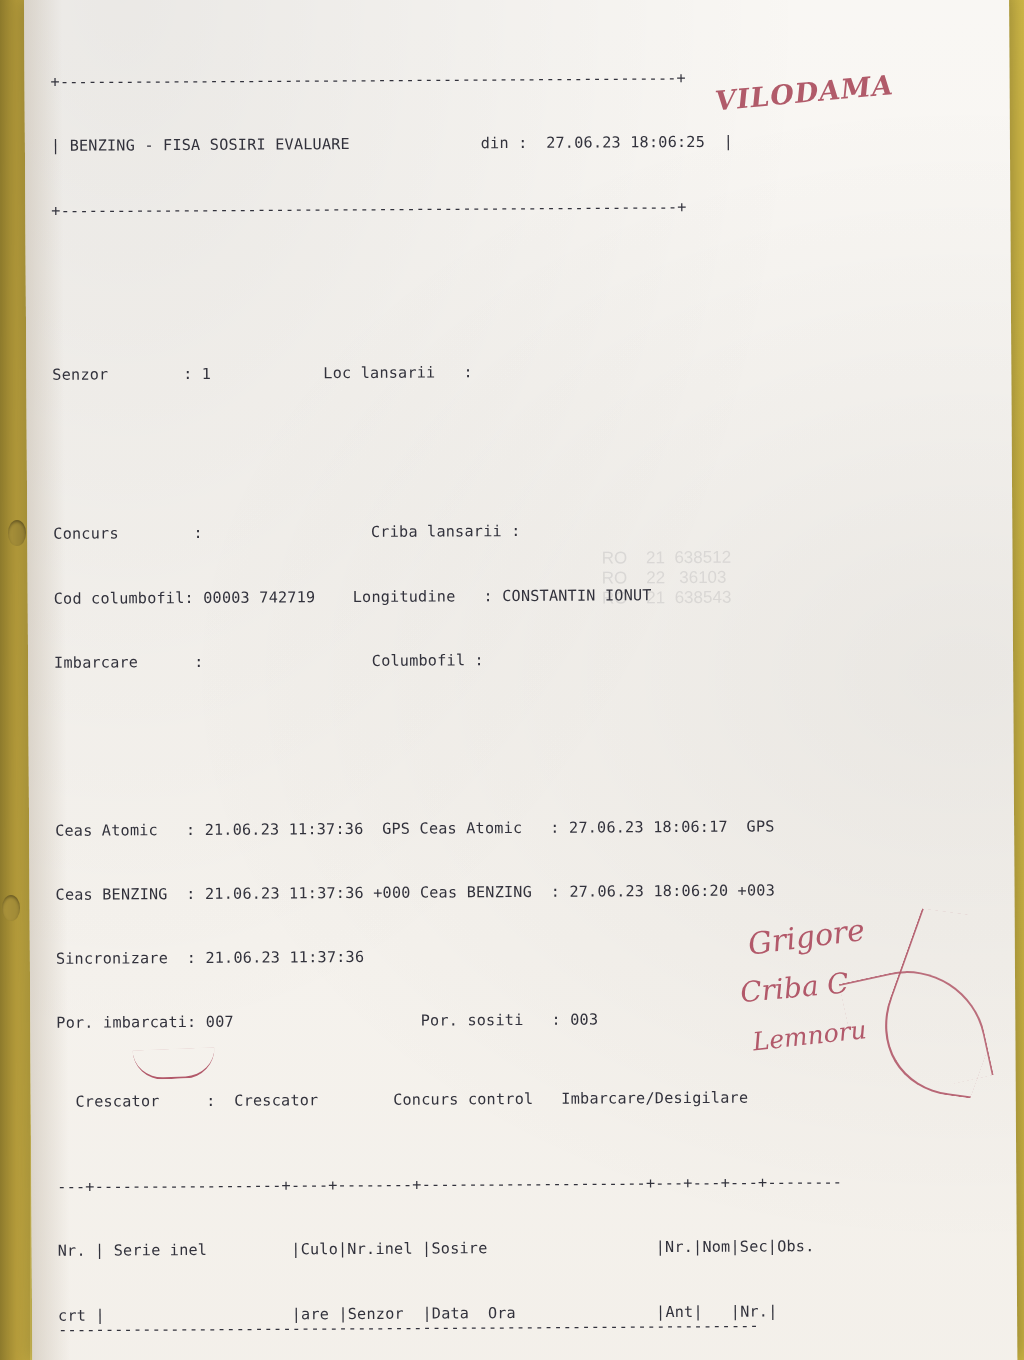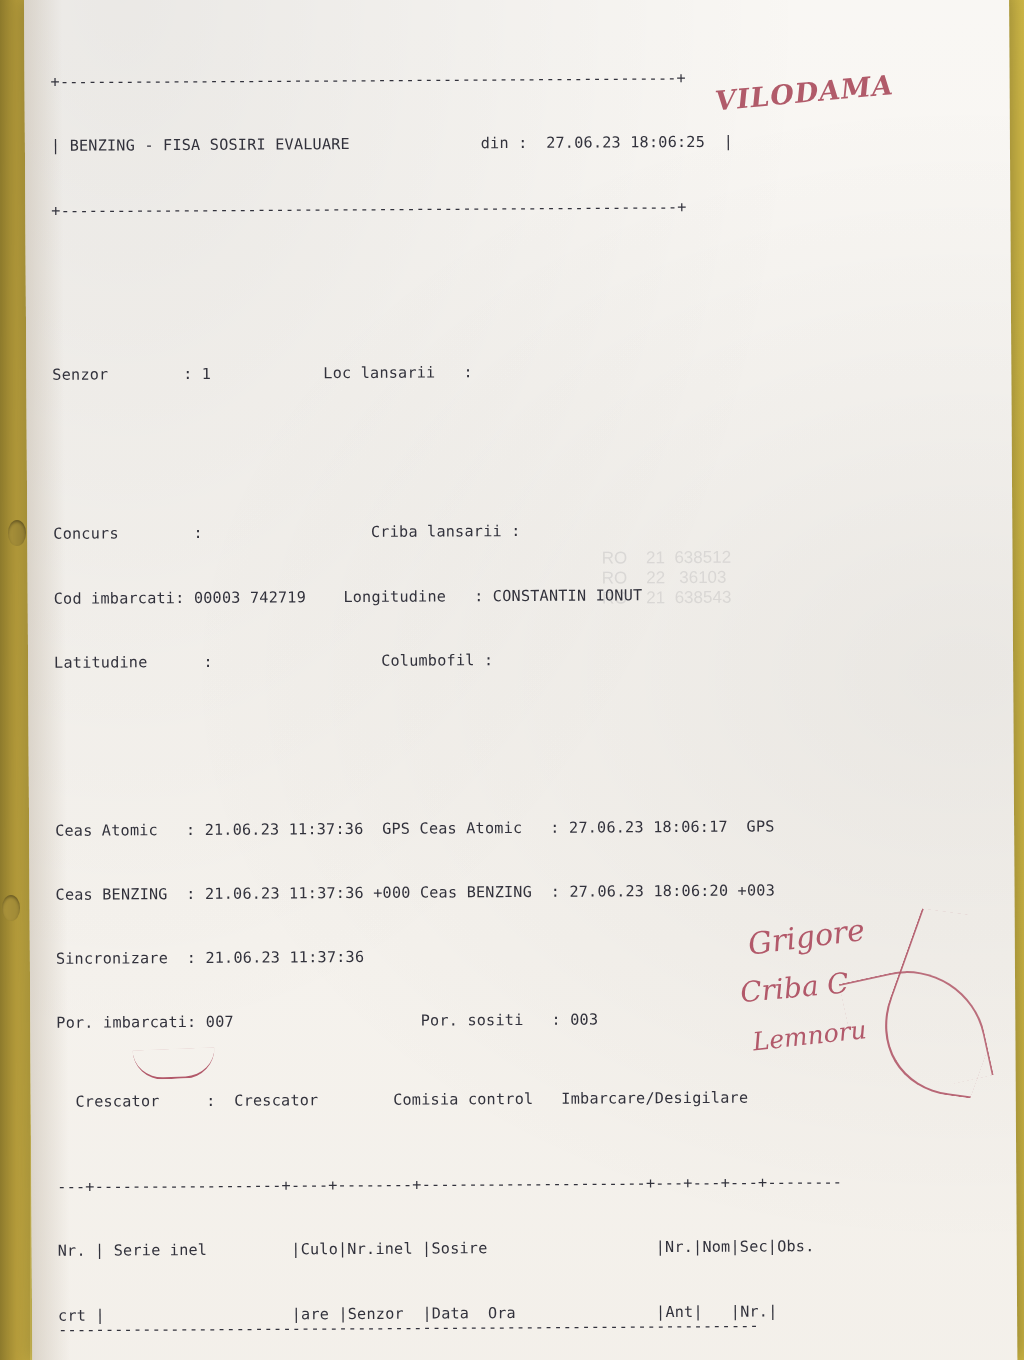--- a/index.html
+++ b/index.html
@@ -197,22 +197,22 @@
     <pre class="mono">| BENZING - FISA SOSIRI EVALUARE              din :  27.06.23 18:06:25  |</pre>
     <pre class="mono">+------------------------------------------------------------------+</pre>
 
     <div class="gap-14"></div>
 
     <pre class="mono"><span>Senzor</span>        : <span>1</span>            <span>Loc lansarii</span>   :</pre>
 
     <div class="gap-10"></div>
 
     <pre class="mono"><span>Concurs</span>        :                  <span>Criba lansarii</span> :</pre>
-    <pre class="mono"><span>Cod imbarcati:</span> <span>00003 742719</span>    <span>Longitudine</span>   : <span>CONSTANTIN IONUT</span></pre>
-    <pre class="mono"><span>Latitudine</span>      :                  <span>Columbofil</span> :</pre>
+    <pre class="mono"><span>Cod columbofil:</span> <span>00003 742719</span>    <span>Longitudine</span>   : <span>CONSTANTIN IONUT</span></pre>
+    <pre class="mono"><span>Imbarcare</span>      :                  <span>Columbofil</span> :</pre>
 
     <div class="gap-18"></div>
 
     <pre class="mono"><span>Ceas Atomic   : 21.06.23 11:37:36  GPS</span> <span>Ceas Atomic   : 27.06.23 18:06:17  GPS</span></pre>
     <pre class="mono"><span>Ceas BENZING  : 21.06.23 11:37:36 +000</span> <span>Ceas BENZING  : 27.06.23 18:06:20 +003</span></pre>
     <pre class="mono"><span>Sincronizare  : 21.06.23 11:37:36</span></pre>
     <pre class="mono"><span>Por. imbarcati: 007</span>                    <span>Por. sositi   : 003</span></pre>
 
     <div class="gap-14"></div>
 
@@ -243,21 +243,21 @@
     <div class="sig-line sig1">Grigore</div>
     <div class="sig-line sig2">Criba C</div>
     <div class="sig-line sig3">Lemnoru</div>
     <div class="sig-stroke"></div>
     <div class="sig-stroke2"></div>
   </div>
 
   <div class="sig-small">&nbsp;</div>
 
   <div class="sheet" style="position:absolute; left:0; top:1055px; width:100%; padding-top:0;">
-    <pre class="mono">  <span>Crescator</span>     <span>:</span>  <span>Crescator</span>        <span>Comisia control</span>   <span>Imbarcare/Desigilare</span></pre>
+    <pre class="mono">  <span>Crescator</span>     <span>:</span>  <span>Crescator</span>        <span>Concurs control</span>   <span>Imbarcare/Desigilare</span></pre>
 
     <div class="gap-18"></div>
     <div class="gap-18"></div>
 
     <pre class="mono">---------------------------------------------------------------------------</pre>
     
     
     
     
     

